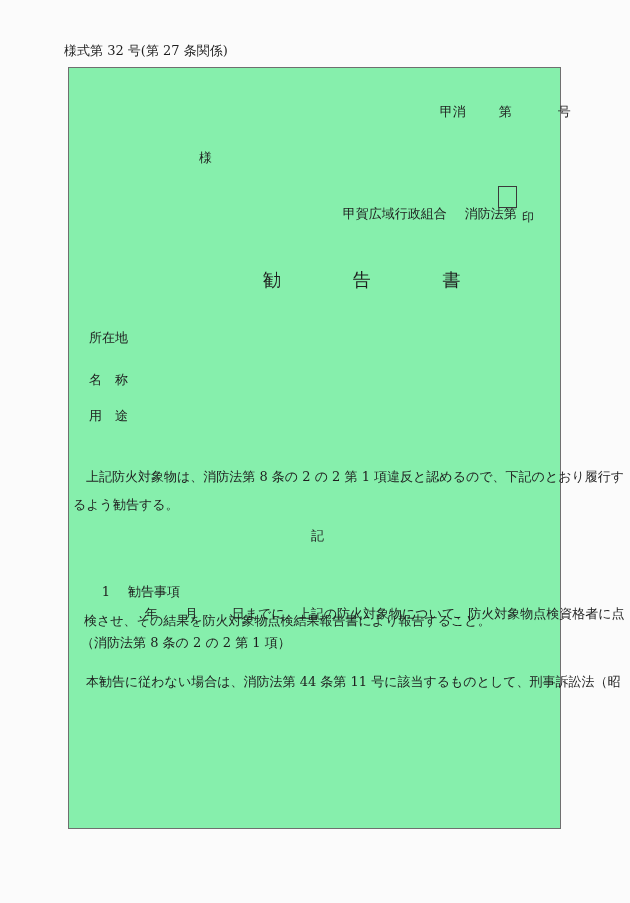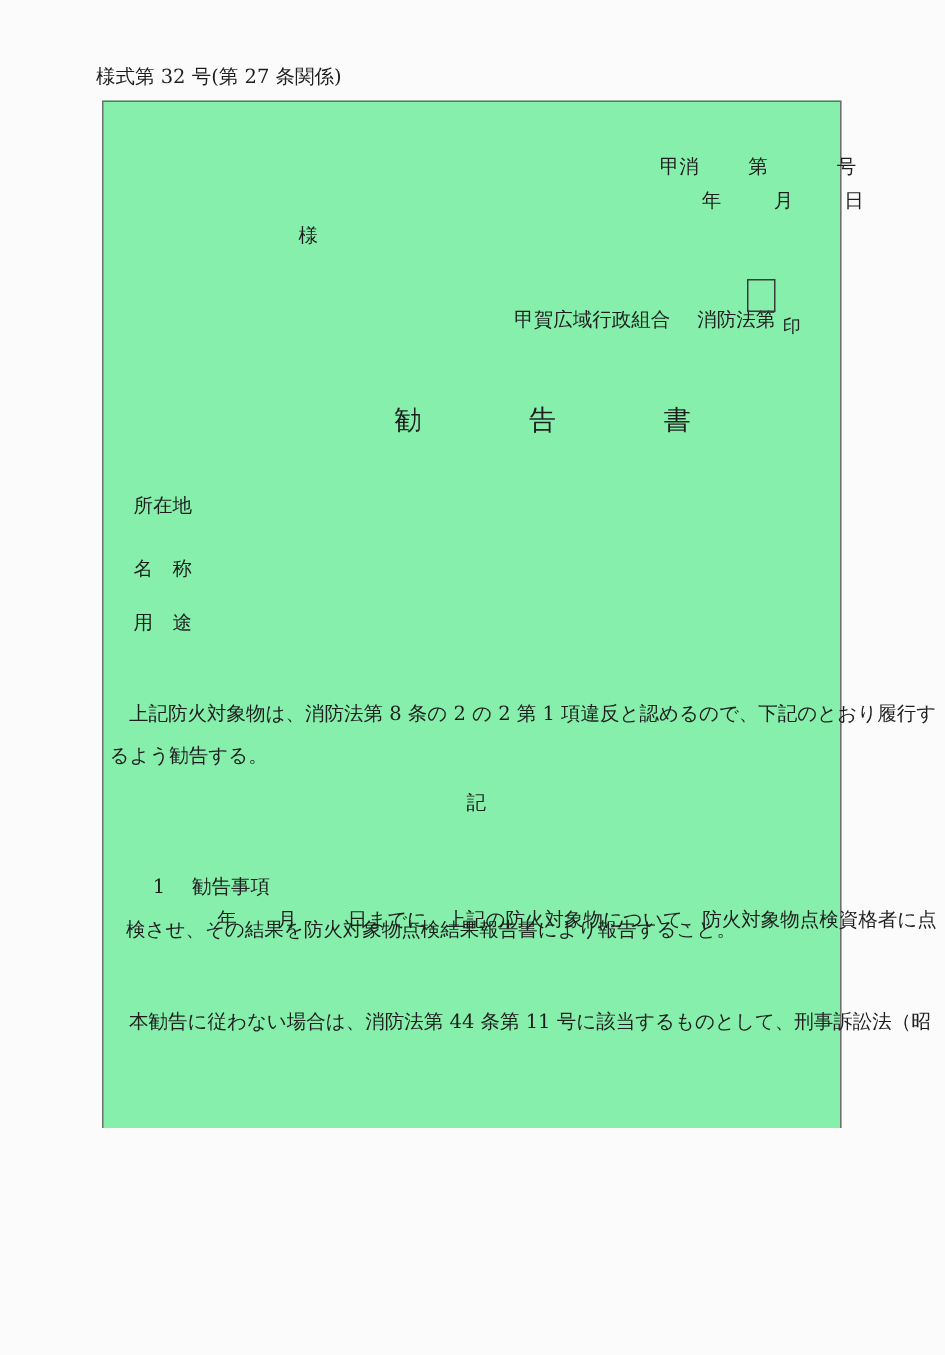--- a/index.html
+++ b/index.html
@@ -5,21 +5,21 @@
   html, body {
     margin: 0;
     padding: 0;
     background: #fbfbfb;
     font-family: "DejaVu Serif", "Liberation Serif", serif;
     color: #1e1e1e;
   }
   .page {
     position: relative;
     width: 630px;
-    height: 752px;
+    height: 903px;
     background: #fbfbfb;
     overflow: hidden;
   }
   .form-label {
     position: absolute;
     left: 64px;
     top: 42px;
     font-size: 13px;
     white-space: pre;
   }
@@ -72,23 +72,20 @@
 <div class="page">
 
   <div class="form-label">様式第 32 号(第 27 条関係)</div>
 
   <div class="frame">
 
     <div class="abs" style="left:346px; top:20px;">
       <span>甲消</span><span class="gap g33"></span><span>第</span><span class="gap g46"></span><span>号</span>
     </div>
 
-    <div class="abs" style="left:374px; top:43px;">
-      <span>年</span><span class="gap g35"></span><span>月</span><span class="gap g34"></span><span>日</span>
-    </div>
 
     <div class="abs" style="left:130px; top:82px;">様</div>
 
     <div class="abs sender-line" style="left:249px; top:122px;">
       <span>甲賀広域行政組合</span><span class="gap g-head"></span><span>消防法第</span>
     </div>
     <div class="seal-box">
       <span>印</span>
     </div>
 
@@ -103,17 +100,18 @@
 
     <div class="abs" style="left:242px; top:460px;">記</div>
 
     <div class="abs" style="left:8px; top:500px;">
       <span>1</span><span class="gap g-head"></span><span>勧告事項</span>
     </div>
     <div class="abs" style="left:15px; top:545px;">検させ、その結果を防火対象物点検結果報告書により報告すること。</div>
     <div class="abs" style="left:51px; top:522px;">
       <span>年</span><span class="gap g27"></span><span>月</span><span class="gap g34"></span><span>日までに、上記の防火対象物について、防火対象物点検資格者に点</span>
     </div>
+    <div class="abs" style="left:12px; top:567px;">（消防法第 8 条の 2 の 2 第 1 項）</div>
 
     <div class="abs" style="left:4px; top:606px;">　本勧告に従わない場合は、消防法第 44 条第 11 号に該当するものとして、刑事訴訟法（昭</div>
 
   </div>
 </div>
 
 </body></html>

